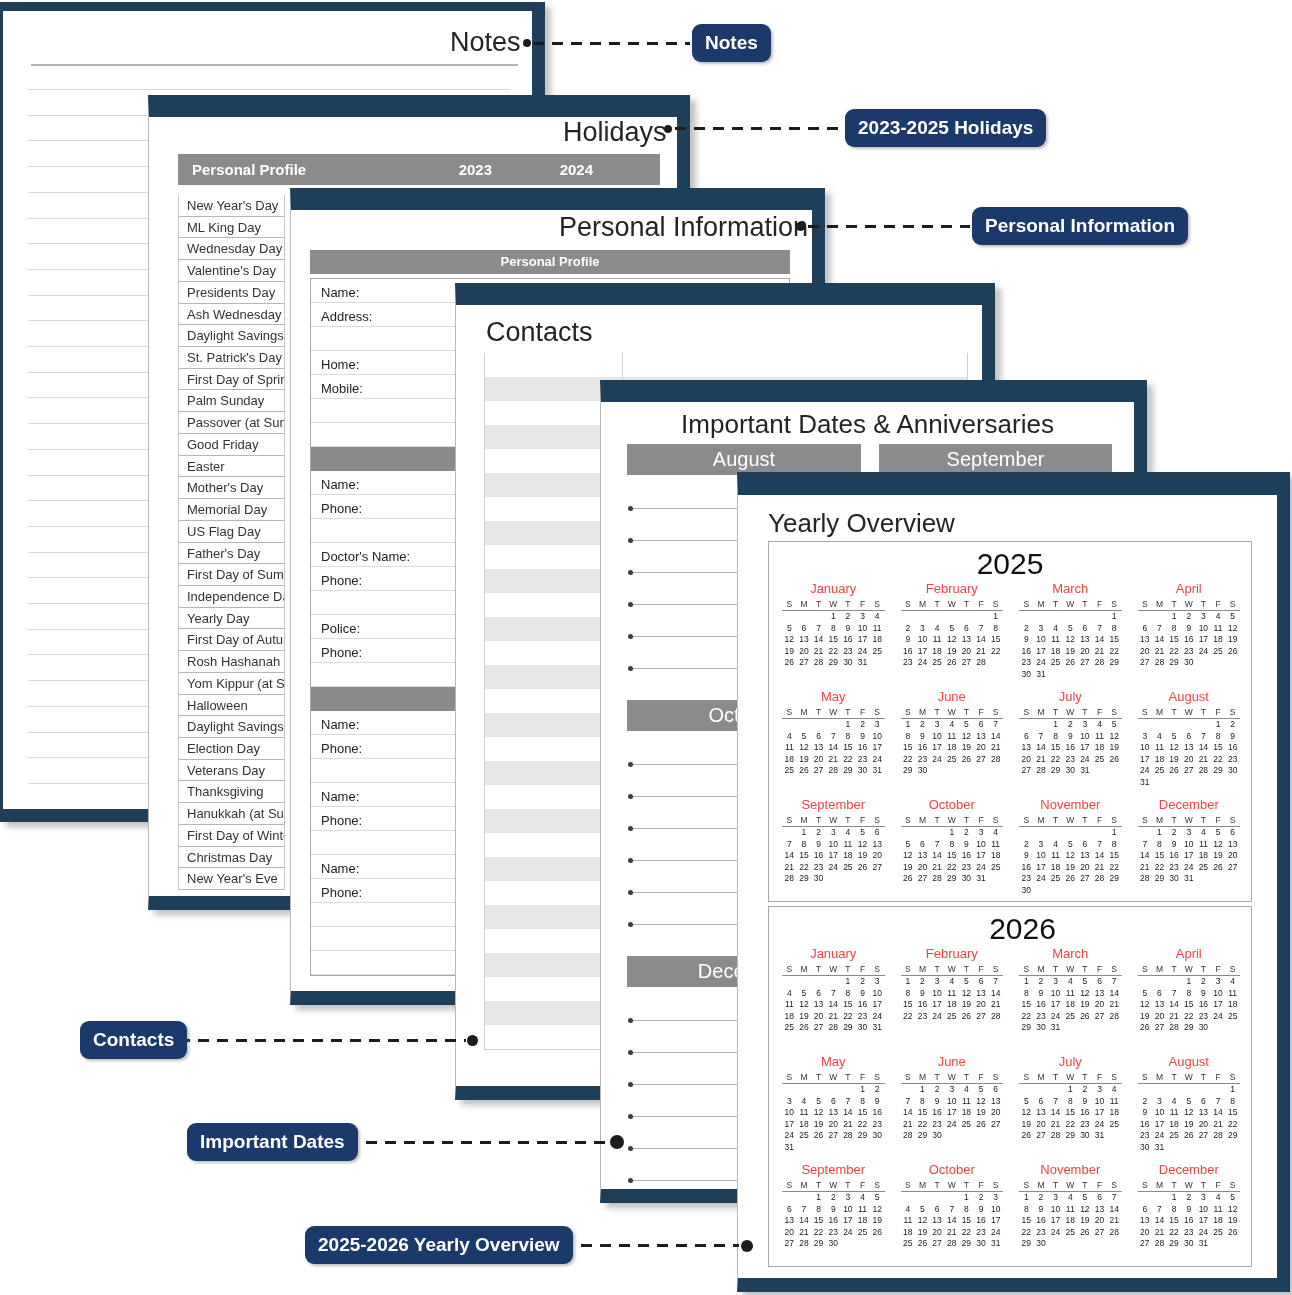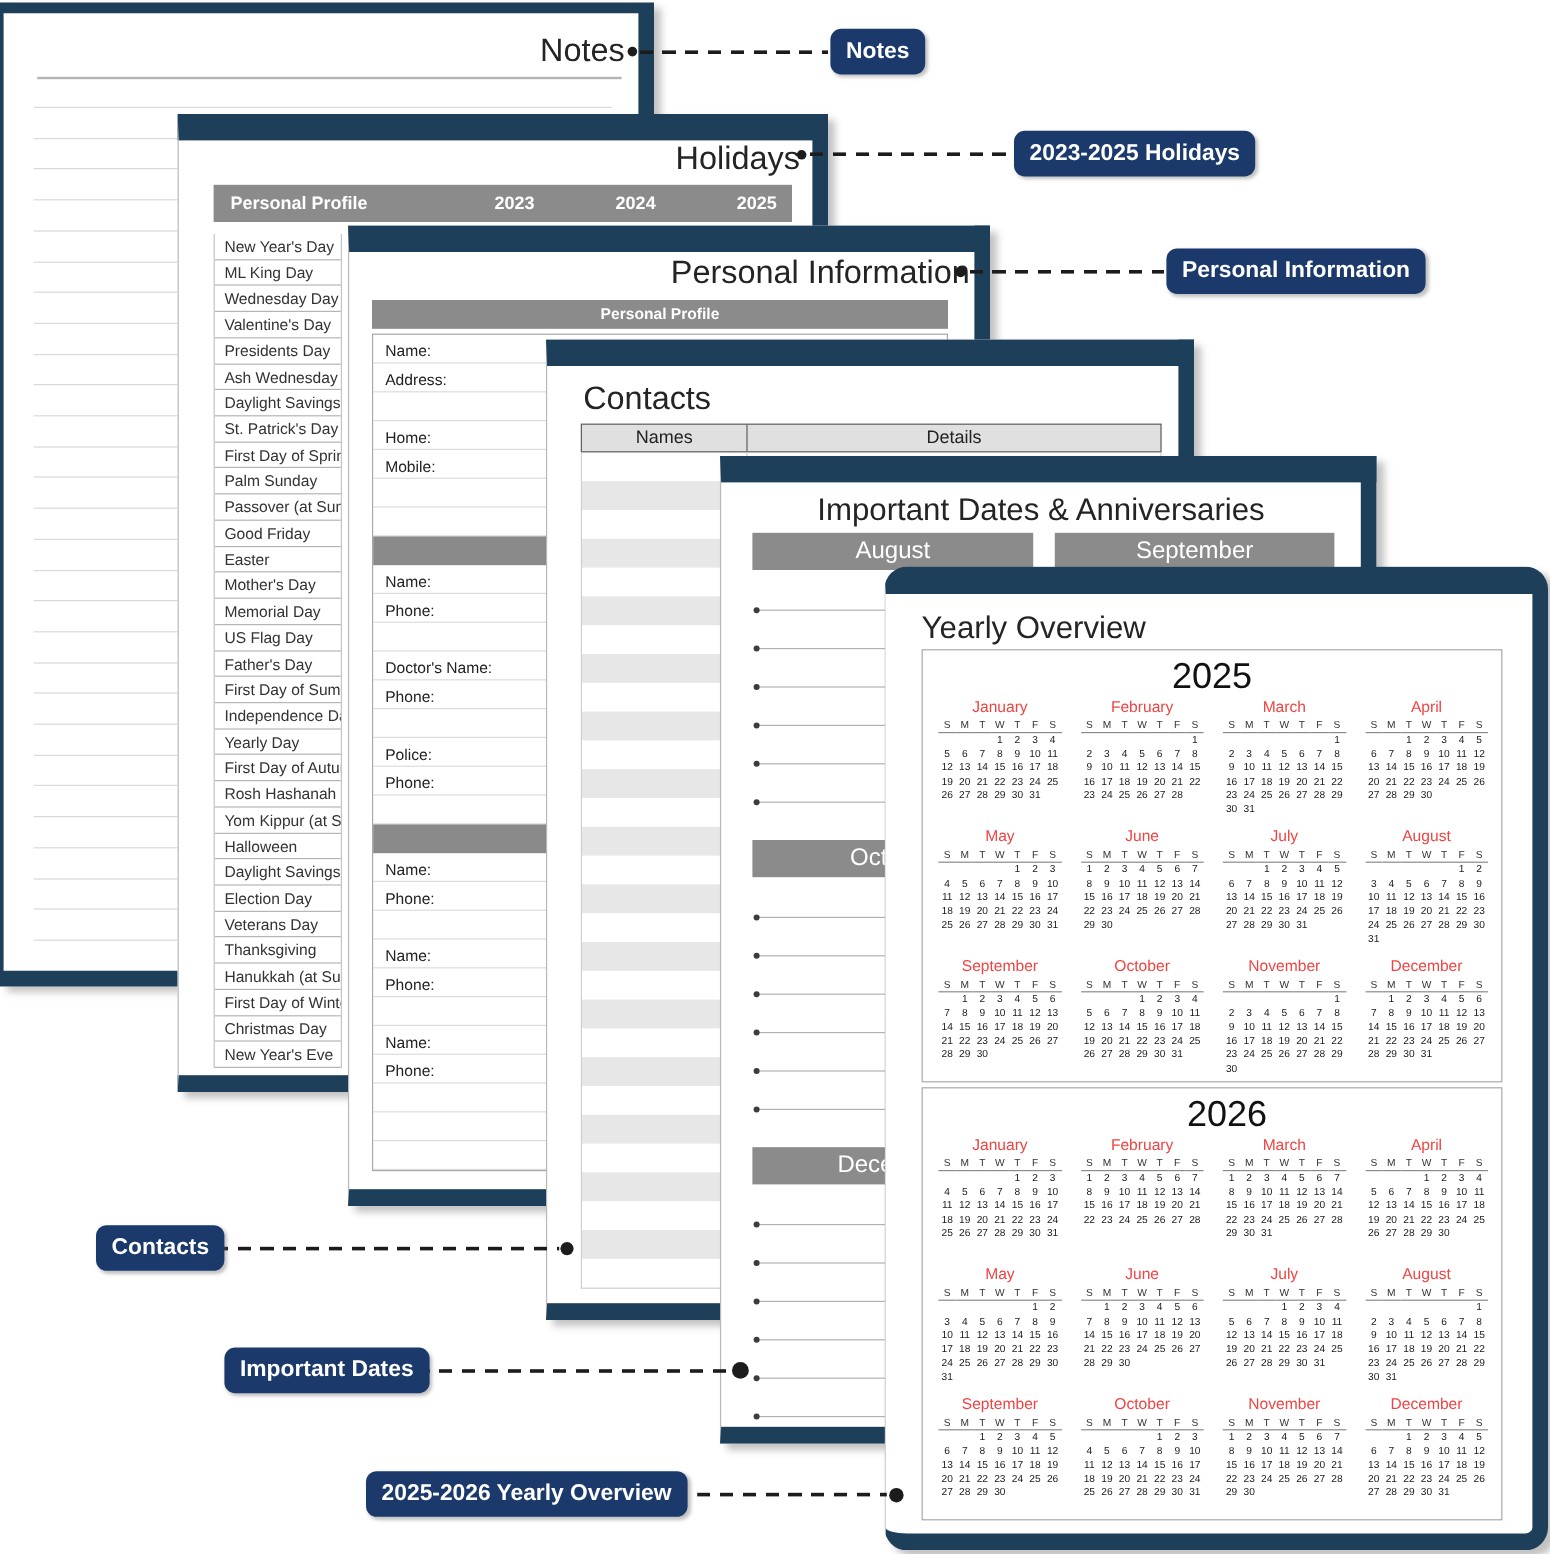--- a/index.html
+++ b/index.html
@@ -5,33 +5,33 @@
   html,body{margin:0;padding:0;background:#fff;}
   #canvas{position:relative;width:1292px;height:1295px;background:#fff;overflow:hidden;
           font-family:"Liberation Sans","DejaVu Sans",sans-serif;}
   .page{position:absolute;background:#fff;box-sizing:border-box;border-style:solid;
         border-color:#1e3f5a;box-shadow:6px 5px 6px rgba(95,95,95,.38);overflow:hidden;}
   #p-notes   {left:0;   top:2px;  width:545px;height:820px;border-width:9px 13px 13px 3px;z-index:1;}
   #p-holidays{left:148px;top:95px; width:542px;height:815px;border-width:22px 13px 14px 1px;border-left-color:#b9b9b9;z-index:2;}
   #p-personal{left:290px;top:188px;width:535px;height:817px;border-width:22px 13px 14px 1px;border-left-color:#b9b9b9;z-index:3;}
   #p-contacts{left:455px;top:283px;width:540px;height:817px;border-width:22px 13px 14px 1px;border-left-color:#b9b9b9;z-index:4;}
   #p-impdates{left:600px;top:380px;width:547px;height:823px;border-width:22px 13px 14px 1px;border-left-color:#b9b9b9;z-index:5;}
-  #p-yearly  {left:737px;top:472px;width:553px;height:820px;border-width:23px 13px 14px 1px;border-left-color:#b9b9b9;z-index:6;border-radius:19px;}
+  #p-yearly  {left:737px;top:472px;width:553px;height:820px;border-width:23px 13px 14px 1px;border-left-color:#b9b9b9;z-index:6;}
 
   .ptitle{position:absolute;font-size:27px;color:#242424;white-space:nowrap;}
 
   
   #notes-topline{position:absolute;left:28px;top:53px;width:487px;border-top:2px solid #b5b5b5;}
   #notes-lines{position:absolute;left:25px;top:78px;width:482px;height:720px;}
   .rule{position:absolute;left:0;width:100%;border-top:1px solid #dadada;}
 
   
   #hol-bar{position:absolute;left:29px;top:37px;width:482px;height:31px;background:#8b8b8b;color:#fff;}
   #hol-bar .lbl{position:absolute;left:14px;top:0;line-height:31px;font-weight:bold;font-size:15px;}
-  #hol-bar .yr{position:absolute;top:0;width:80px;text-align:left;line-height:31px;font-weight:bold;font-size:15px;}
+  #hol-bar .yr{position:absolute;top:0;width:80px;text-align:right;line-height:31px;font-weight:bold;font-size:15px;}
   #hol-rows{position:absolute;left:29px;top:78px;width:107px;border-left:1px solid #c4c4c4;border-right:1px solid #c4c4c4;box-sizing:border-box;}
   .hrow{height:21.72px;border-bottom:1px solid #b5b5b5;font-size:13px;line-height:21px;color:#333;
         padding-left:8px;white-space:nowrap;overflow:hidden;box-sizing:border-box;}
 
   
   #pi-bar{position:absolute;left:19px;top:40px;width:480px;height:24px;background:#8b8b8b;color:#fff;
           font-weight:bold;font-size:13px;text-align:center;line-height:24px;}
   #pi-rows{position:absolute;left:19px;top:68px;width:480px;border:1px solid #a8a8a8;box-sizing:border-box;background:#fff;}
   .pi-row{height:24px;border-bottom:1px solid #dcdcdc;font-size:13px;color:#222;line-height:27px;
           padding-left:10px;box-sizing:border-box;white-space:nowrap;}
@@ -189,24 +189,20 @@
         <div class="pi-row">Phone:</div>
         <div class="pi-row"></div>
         <div class="pi-row"></div>
         <div class="pi-row"></div>
       </div>
   </div>
 
   <div class="page" id="p-contacts">
     <div class="ptitle" style="left:30px;top:12px;">Contacts</div>
     <div id="ct-table">
-      <div id="ct-head">
-        <div class="ct-h1">Names</div>
-        <div class="ct-h2">Details</div>
-      </div>
       <div id="ct-rows">
           <div class="ct-row">
             <div class="ct-c1"></div>
             <div class="ct-c2"></div>
           </div>
           <div class="ct-row">
             <div class="ct-c1"></div>
             <div class="ct-c2"></div>
           </div>
           <div class="ct-row">

